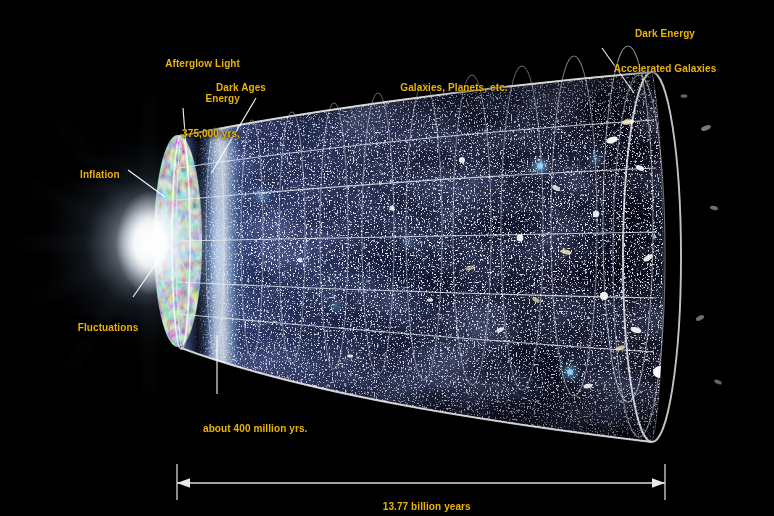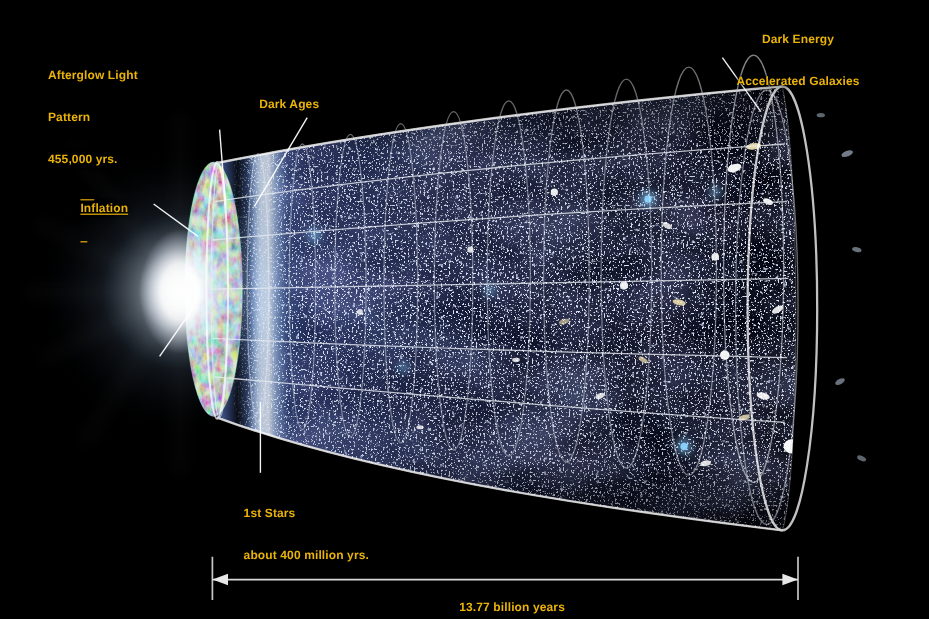--- a/index.html
+++ b/index.html
@@ -15,21 +15,21 @@
     position:absolute;
     color:#eab308;
     font-weight:bold;
     font-size:10px;
     line-height:1.18;
     letter-spacing:.1px;
     white-space:pre;
     text-shadow:0 0 3px #000,0 0 6px #000;
     z-index:40;
   }
-  .lbl.r{text-align:left;}
+  .lbl.r{text-align:right;}
   .lbl.c{text-align:center;}
   .lbl.l{text-align:left;}
   svg.overlay{position:absolute;left:0;top:0;width:774px;height:516px;z-index:35;pointer-events:none;}
   svg.scene{position:absolute;left:0;top:0;width:774px;height:516px;z-index:10;}
   .leader{stroke:#ffffff;stroke-width:1.15;fill:none;opacity:.95;}
   .axisline{stroke:#d8d8d8;stroke-width:1.3;fill:none;}
   .tick{stroke:#c8c8c8;stroke-width:1.4;}
 </style>
 </head>
 <body>
@@ -282,45 +282,46 @@
       <line class="tick" x1="177" y1="464" x2="177" y2="500"></line>
       <line class="tick" x1="665" y1="464" x2="665" y2="500"></line>
       <line class="axisline" x1="177" y1="483" x2="665" y2="483"></line>
       <polygon points="177,483 190,478.2 190,487.8" fill="#e8e8e8"></polygon>
       <polygon points="665,483 652,478.2 652,487.8" fill="#e8e8e8"></polygon>
     </g>
   </svg>
 
   <div class="lbl r" style="left:40px;top:34px;width:200px;">
     <div>Afterglow Light</div>
-    <div>Pattern</div>
-    <div>455,000 yrs.</div>
+    <div>Energy</div>
+    <div>375,000 yrs.</div>
   </div>
 
   <div class="lbl l" style="left:216px;top:58px;text-align:right;">
     <div>Dark Ages</div>
   </div>
 
   <div class="lbl c" style="left:344px;top:58px;width:220px;">
+    <div>Galaxies, Planets, etc.</div>
   </div>
 
   <div class="lbl c" style="left:555px;top:4px;width:220px;">
     <div>Dark Energy</div>
     <div>Accelerated Galaxies</div>
   </div>
 
-  <div class="lbl l" style="left:67px;top:145px;text-decoration:underline;">
+  <div class="lbl l" style="left:80px;top:145px;">
     <div>Inflation</div>
   </div>
 
   <div class="lbl c" style="left:48px;top:298px;width:120px;">
+    <div>Fluctuations</div>
   </div>
 
   <div class="lbl l" style="left:203px;top:399px;">
-    <div>1st Stars</div>
     <div>about 400 million yrs.</div>
   </div>
 
 
   <div class="lbl c" style="left:221px;top:489px;width:400px;">
     <span>13.77 billion years</span>
   </div>
 
 </div>
 

